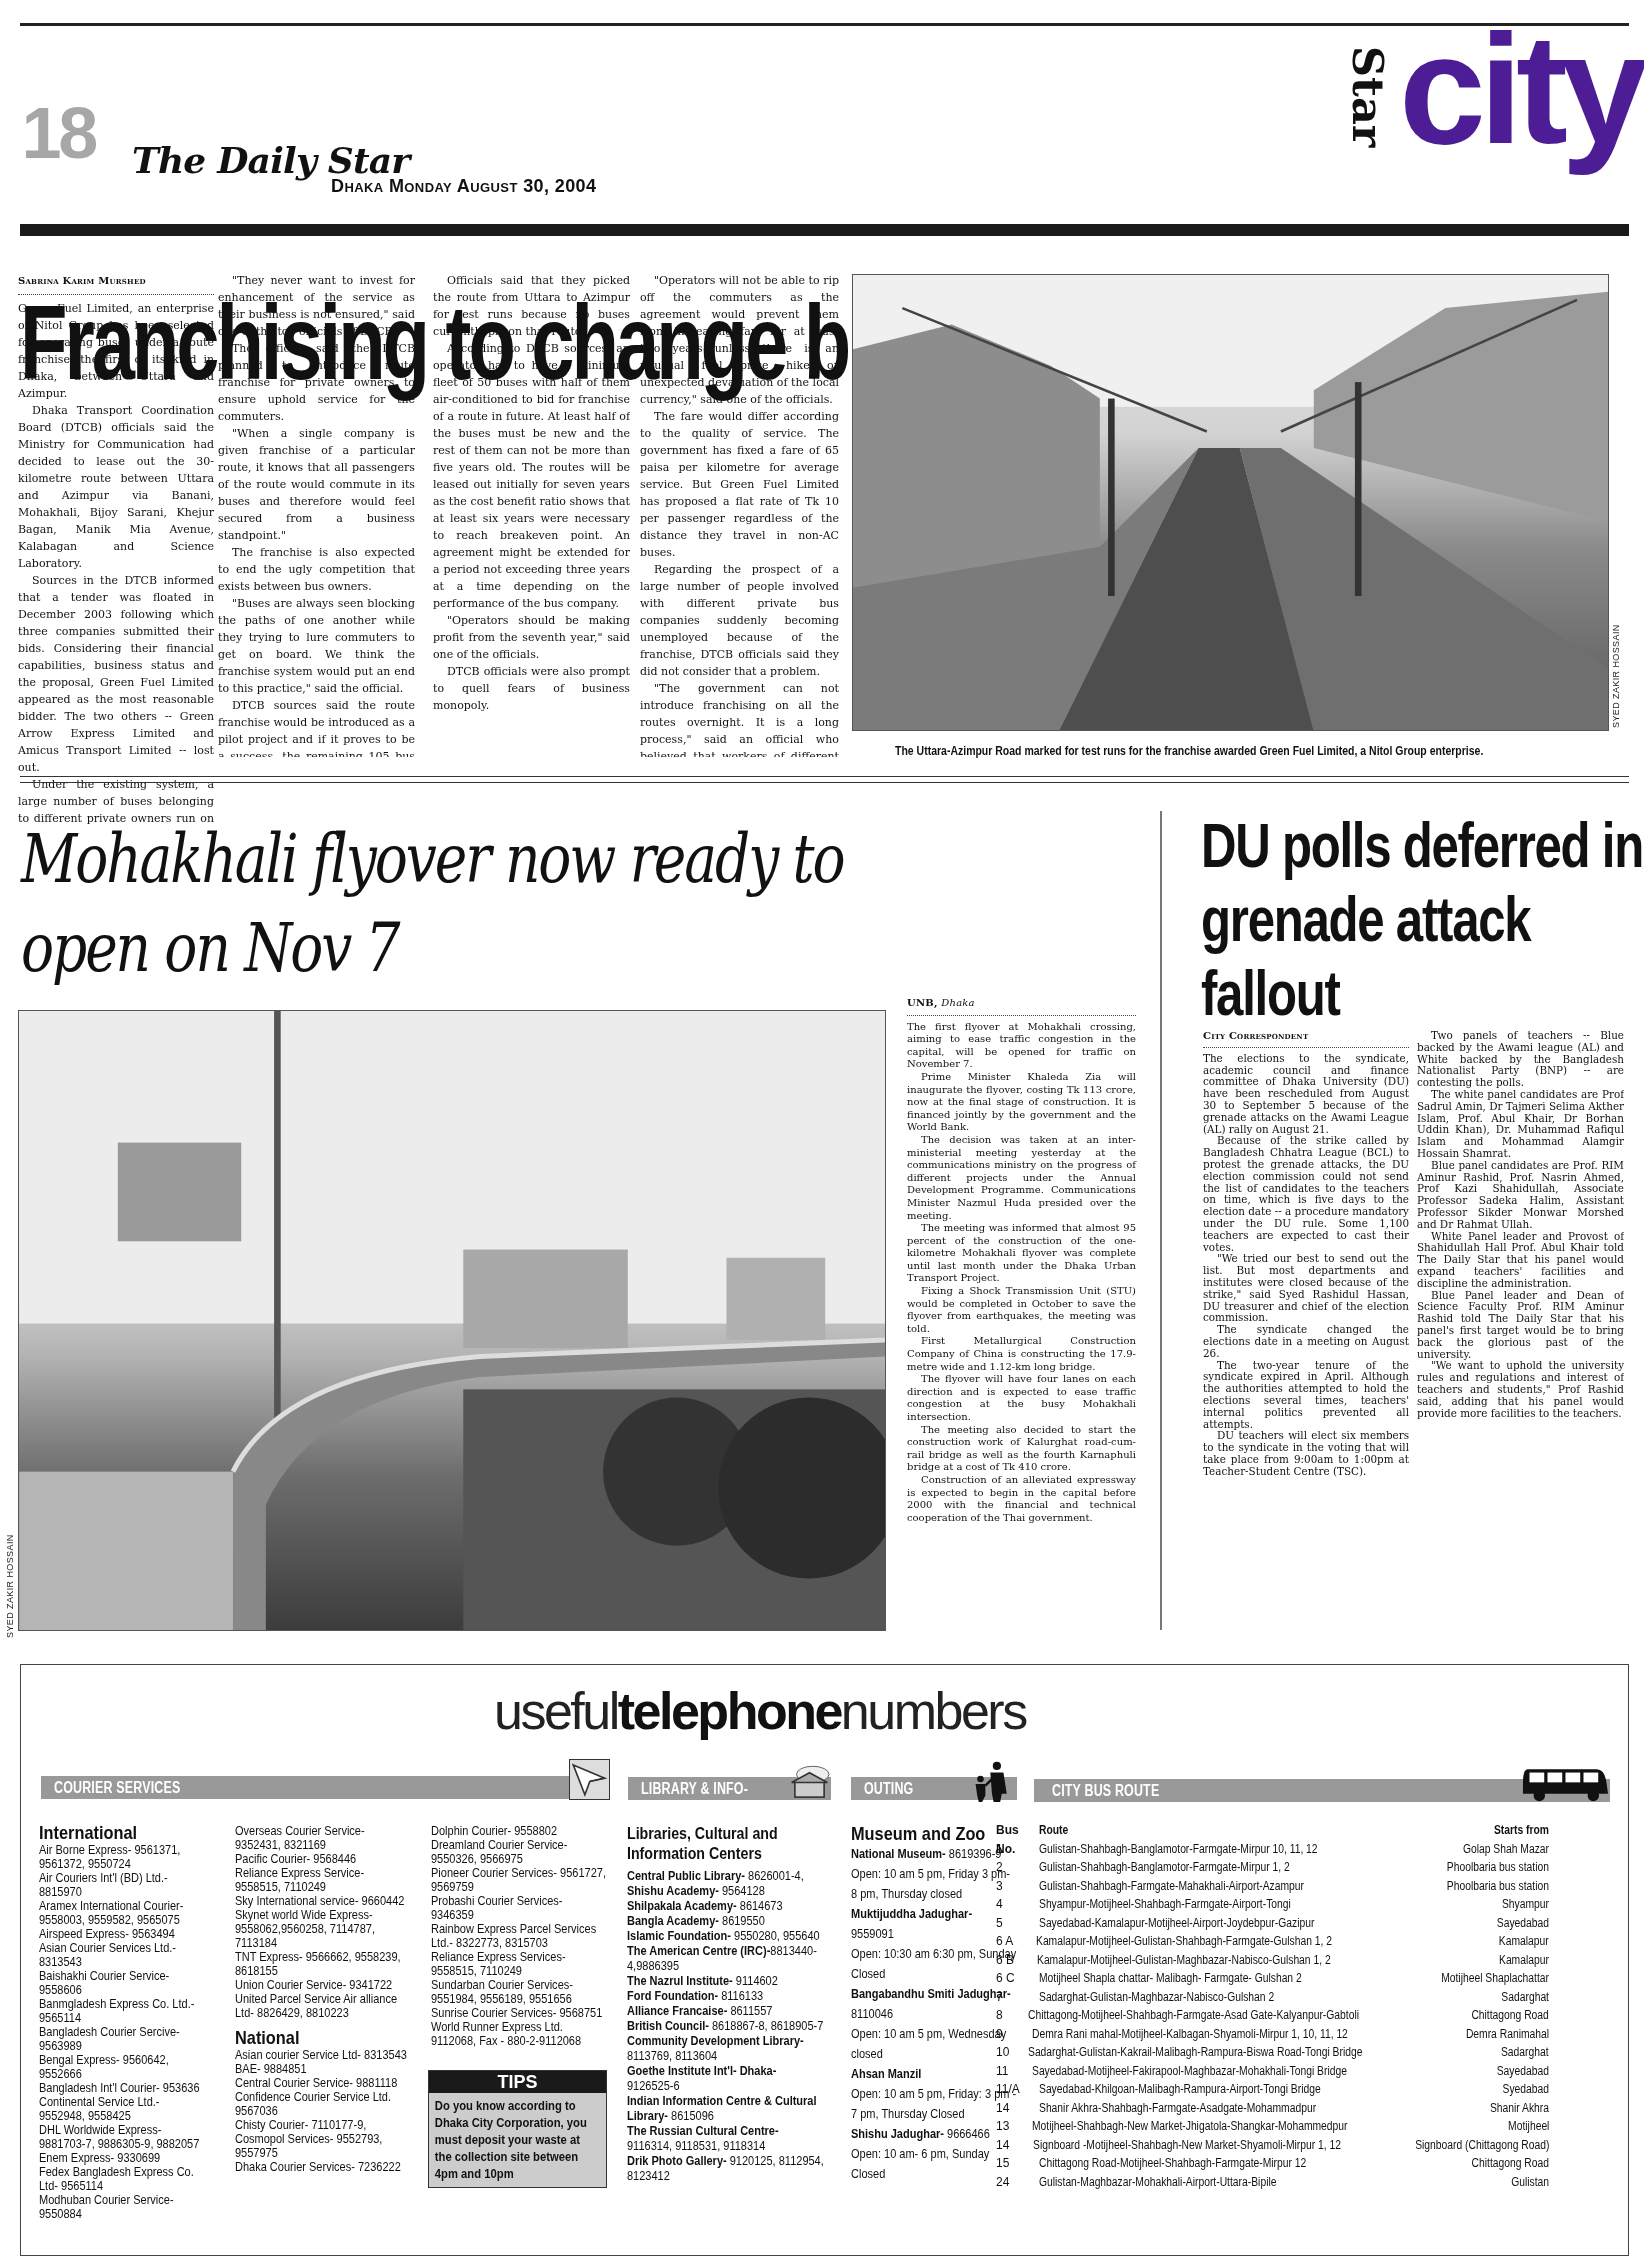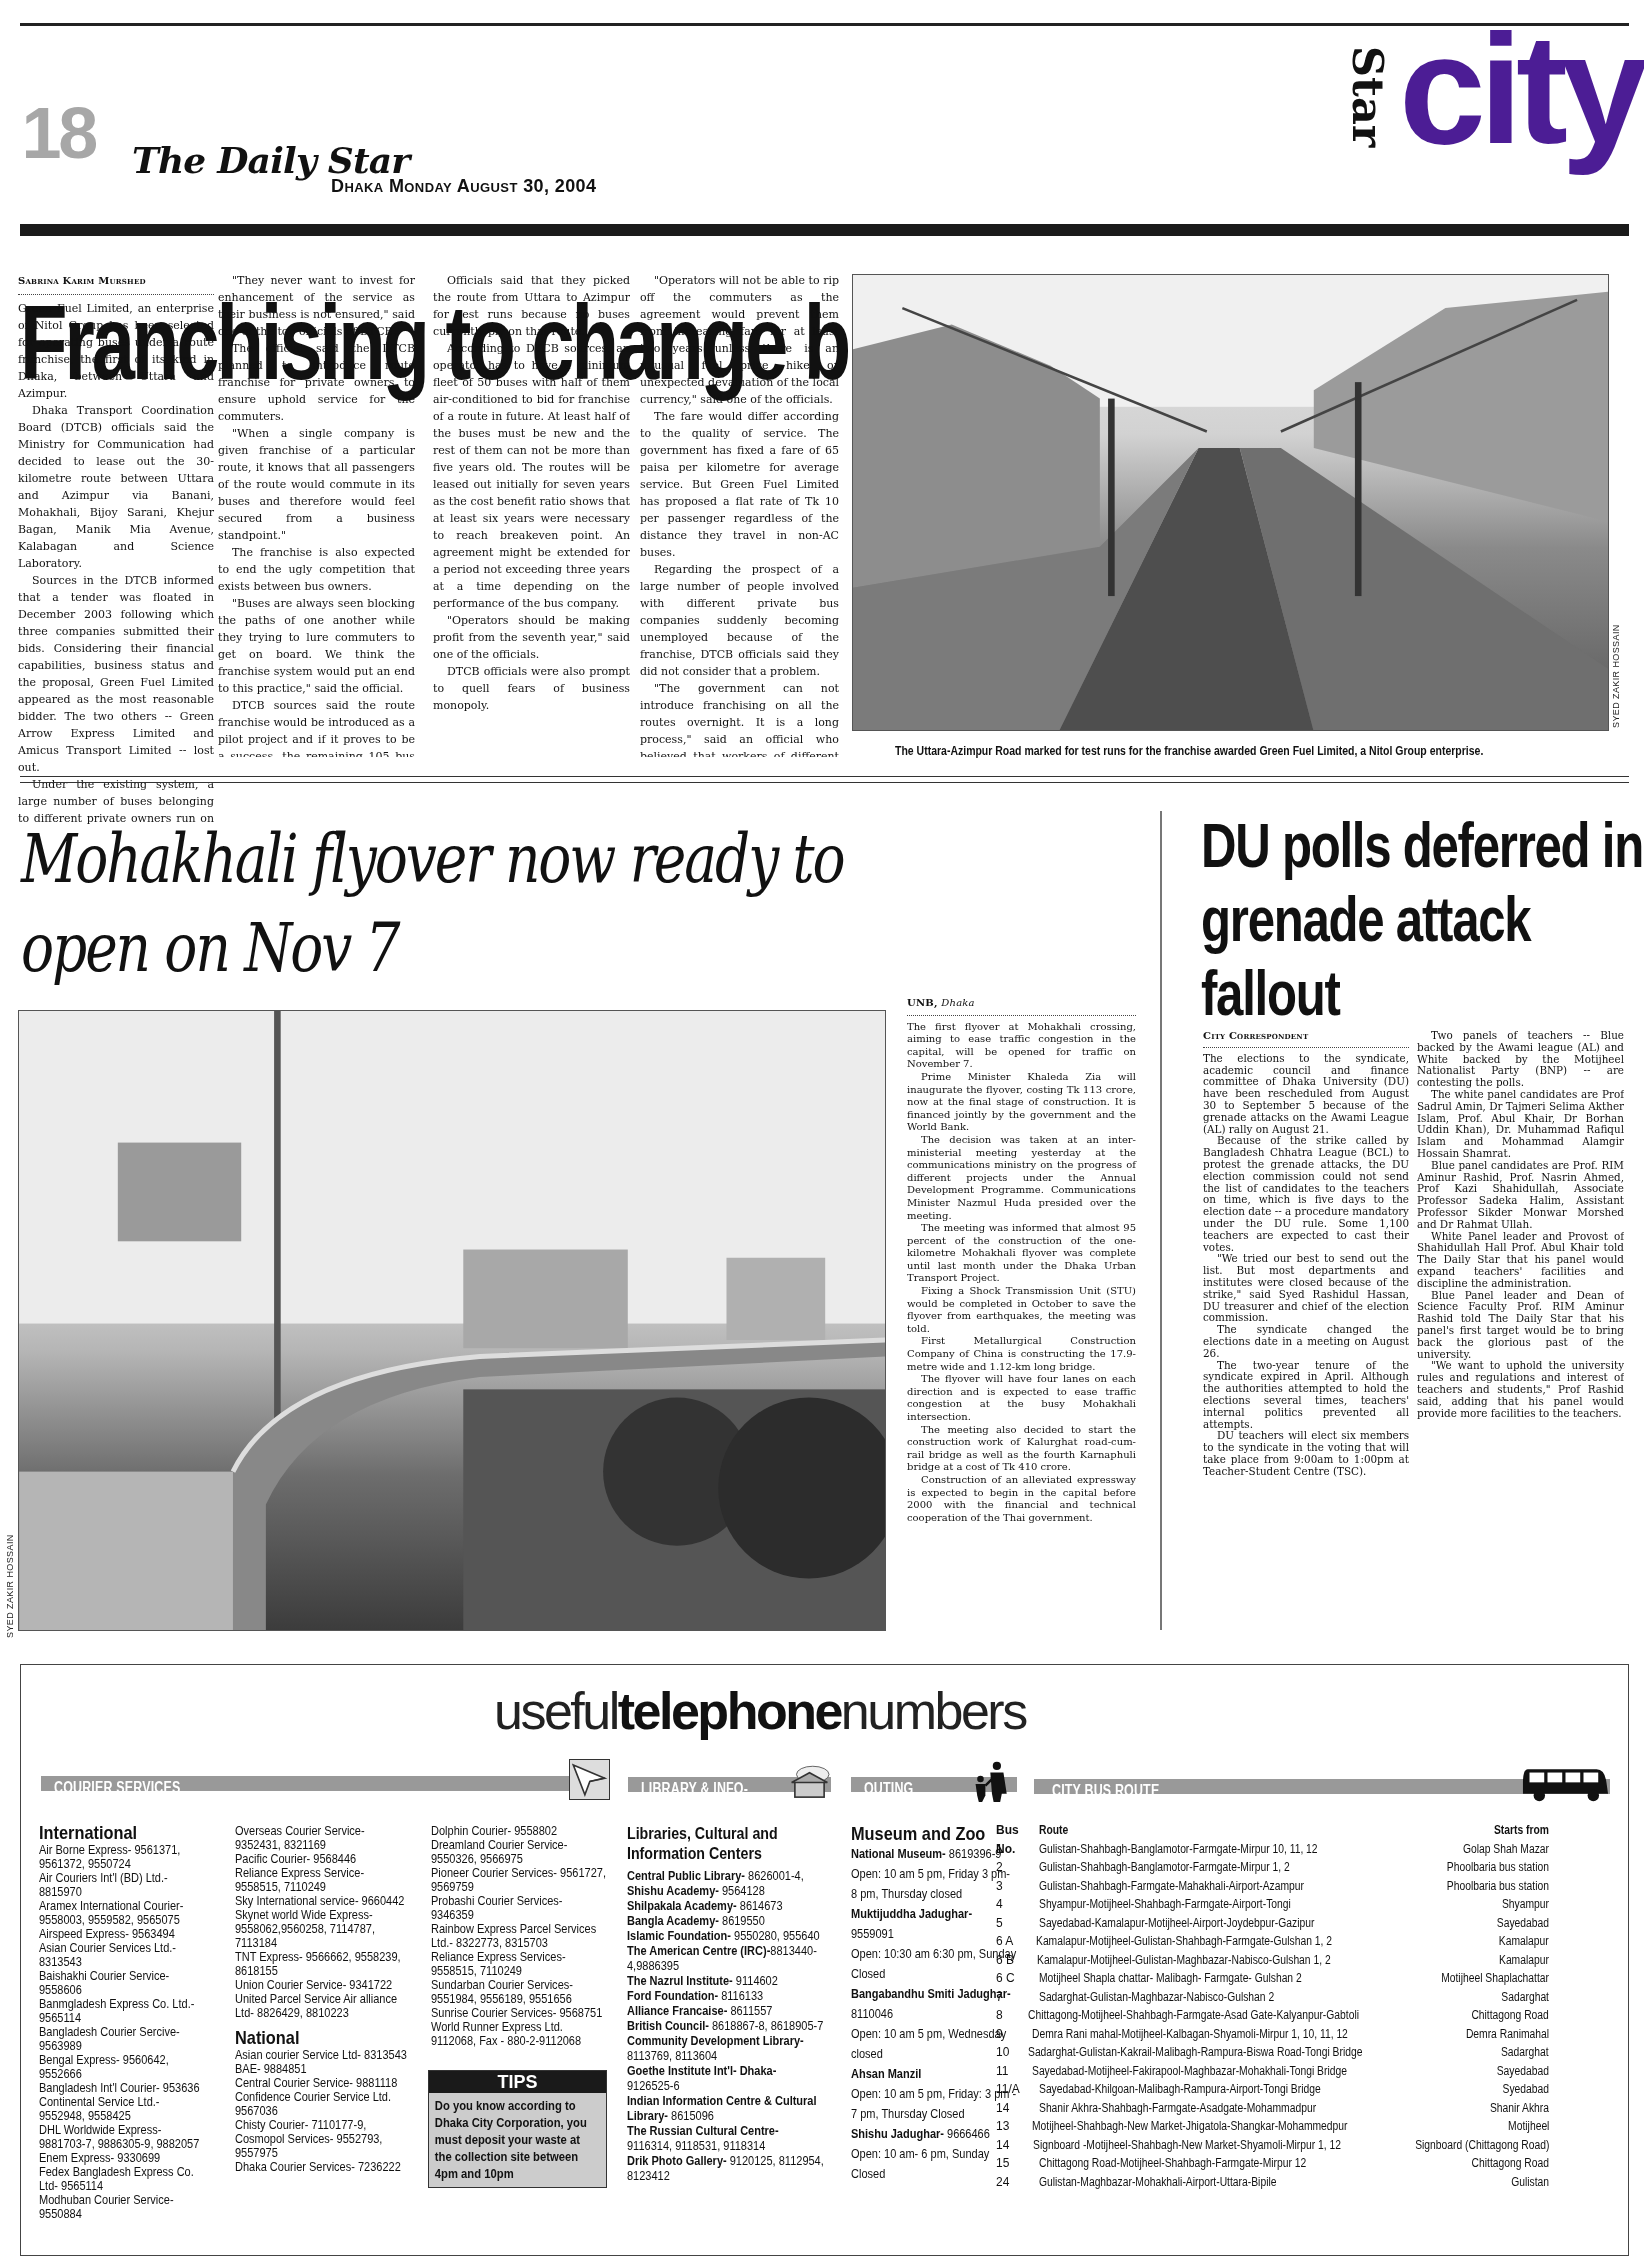--- a/index.html
+++ b/index.html
@@ -31,21 +31,21 @@
 
   .headline2 { left: 21.4px; top: 815px; width: 1111px; font-family: "DejaVu Serif", serif; font-style: italic; font-size: 67px; line-height: 89px; letter-spacing: -2.5px; transform: scaleX(0.82); transform-origin: left top; }
   .vsep { left: 1160px; top: 811px; width: 1.6px; height: 819px; background: #777; }
   .headline3 { left: 1201px; top: 808px; width: 444px; font-family: "Liberation Sans", sans-serif; font-weight: 900; font-size: 63px; line-height: 74px; letter-spacing: -1.6px; transform: scaleX(0.78); transform-origin: left top; width: 576px; }
 
   
   .tel-box { left: 20px; top: 1664px; width: 1609px; height: 592px; border: 1.6px solid #444; }
   .tel-title { left: 494px; top: 1685px; font-family: "Liberation Sans", sans-serif; font-size: 52px; letter-spacing: -2.5px; line-height: 1; }
   .tel-title .light { font-weight: 300; color: #222; }
   .tel-title .bold { font-weight: 900; }
-  .sec-bar { height: 15px; background: #999; color: #fff; font-family: "Liberation Sans", sans-serif; font-weight: 900; font-size: 15.6px; line-height: 23px; padding-left: 13px; letter-spacing: 0.2px; transform-origin: left top; }
+  .sec-bar { height: 23px; background: #999; color: #fff; font-family: "Liberation Sans", sans-serif; font-weight: 900; font-size: 15.6px; line-height: 23px; padding-left: 13px; letter-spacing: 0.2px; transform-origin: left top; }
   .sec-bar span { display:inline-block; transform: scaleX(0.8); transform-origin: left center; }
   .tcol { font-family: "Liberation Sans", sans-serif; font-size: 12.8px; line-height: 14px; transform: scaleX(0.86); transform-origin: left top; }
   .tcol h4 { font-size: 19px; font-weight: 900; line-height: 21.4px; margin-top: 1.6px; }
   .tcol b { font-weight: bold; }
   .lib h4 { font-size: 16.5px; line-height: 20px; }
   .lib .row { line-height: 15px; }
   .outing .row { line-height: 20px; }
   .tips { left: 428px; top: 2070px; width: 179px; border: 1.6px solid #333; background: #ccc; }
   .tips .tips-head { background: #1a1a1a; color: #fff; font-family: "Liberation Sans", sans-serif; font-weight: 900; font-size: 18px; text-align: center; height: 22px; line-height: 22px; }
   .tips .tips-body { font-family: "Liberation Sans", sans-serif; font-weight: bold; font-size: 12.8px; line-height: 17px; padding: 4.1px 6.6px 5px 6.6px; transform: scaleX(0.88); transform-origin: left top; width: 197px; }
@@ -154,21 +154,21 @@
 <div class="abs col" style="left:1203px; top:1030px; width:206px; font-size:10.4px; line-height:11.8px; height:605px; overflow:hidden;">
   <div class="byline">City Correspondent</div>
   <p class="noindent">The elections to the syndicate, academic council and finance committee of Dhaka University (DU) have been rescheduled from August 30 to September 5 because of the grenade attacks on the Awami League (AL) rally on August 21.</p>
   <p>Because of the strike called by Bangladesh Chhatra League (BCL) to protest the grenade attacks, the DU election commission could not send the list of candidates to the teachers on time, which is five days to the election date -- a procedure mandatory under the DU rule. Some 1,100 teachers are expected to cast their votes.</p>
   <p>"We tried our best to send out the list. But most departments and institutes were closed because of the strike," said Syed Rashidul Hassan, DU treasurer and chief of the election commission.</p>
   <p>The syndicate changed the elections date in a meeting on August 26.</p>
   <p>The two-year tenure of the syndicate expired in April. Although the authorities attempted to hold the elections several times, teachers' internal politics prevented all attempts.</p>
   <p>DU teachers will elect six members to the syndicate in the voting that will take place from 9:00am to 1:00pm at Teacher-Student Centre (TSC).</p>
 </div>
 <div class="abs col" style="left:1417px; top:1030px; width:207px; font-size:10.4px; line-height:11.8px; height:605px; overflow:hidden;">
-  <p>Two panels of teachers -- Blue backed by the Awami league (AL) and White backed by the Motijheel Nationalist Party (BNP) -- are contesting the polls.</p>
+  <p>Two panels of teachers -- Blue backed by the Awami league (AL) and White backed by the Bangladesh Nationalist Party (BNP) -- are contesting the polls.</p>
   <p>The white panel candidates are Prof Sadrul Amin, Dr Tajmeri Selima Akther Islam, Prof. Abul Khair, Dr Borhan Uddin Khan), Dr. Muhammad Rafiqul Islam and Mohammad Alamgir Hossain Shamrat.</p>
   <p>Blue panel candidates are Prof. RIM Aminur Rashid, Prof. Nasrin Ahmed, Prof Kazi Shahidullah, Associate Professor Sadeka Halim, Assistant Professor Sikder Monwar Morshed and Dr Rahmat Ullah.</p>
   <p>White Panel leader and Provost of Shahidullah Hall Prof. Abul Khair told The Daily Star that his panel would expand teachers' facilities and discipline the administration.</p>
   <p>Blue Panel leader and Dean of Science Faculty Prof. RIM Aminur Rashid told The Daily Star that his panel's first target would be to bring back the glorious past of the university.</p>
   <p>"We want to uphold the university rules and regulations and interest of teachers and students," Prof Rashid said, adding that his panel would provide more facilities to the teachers.</p>
 </div>
 
 <div class="abs tel-box"></div>
 <div class="abs tel-title">
   <span class="light">useful</span><span class="bold">telephone</span><span class="light">numbers</span>

